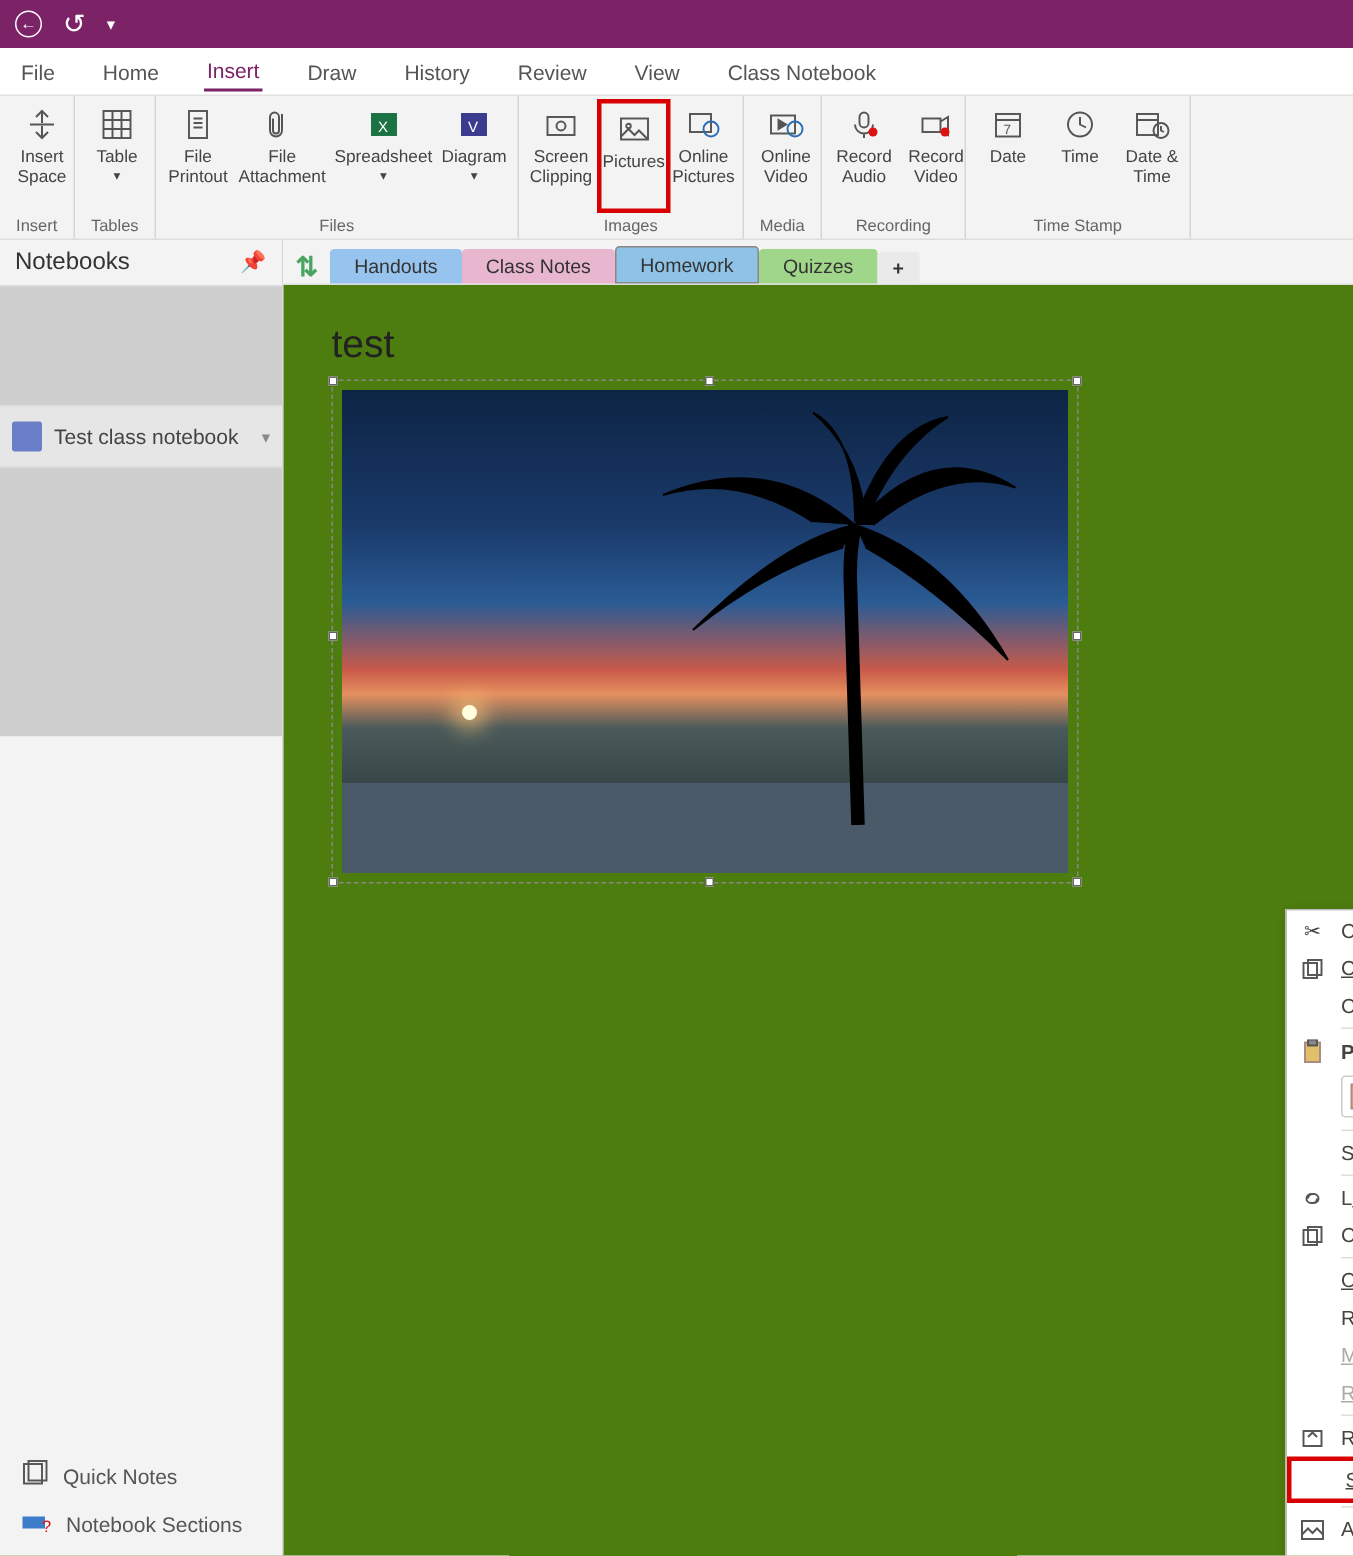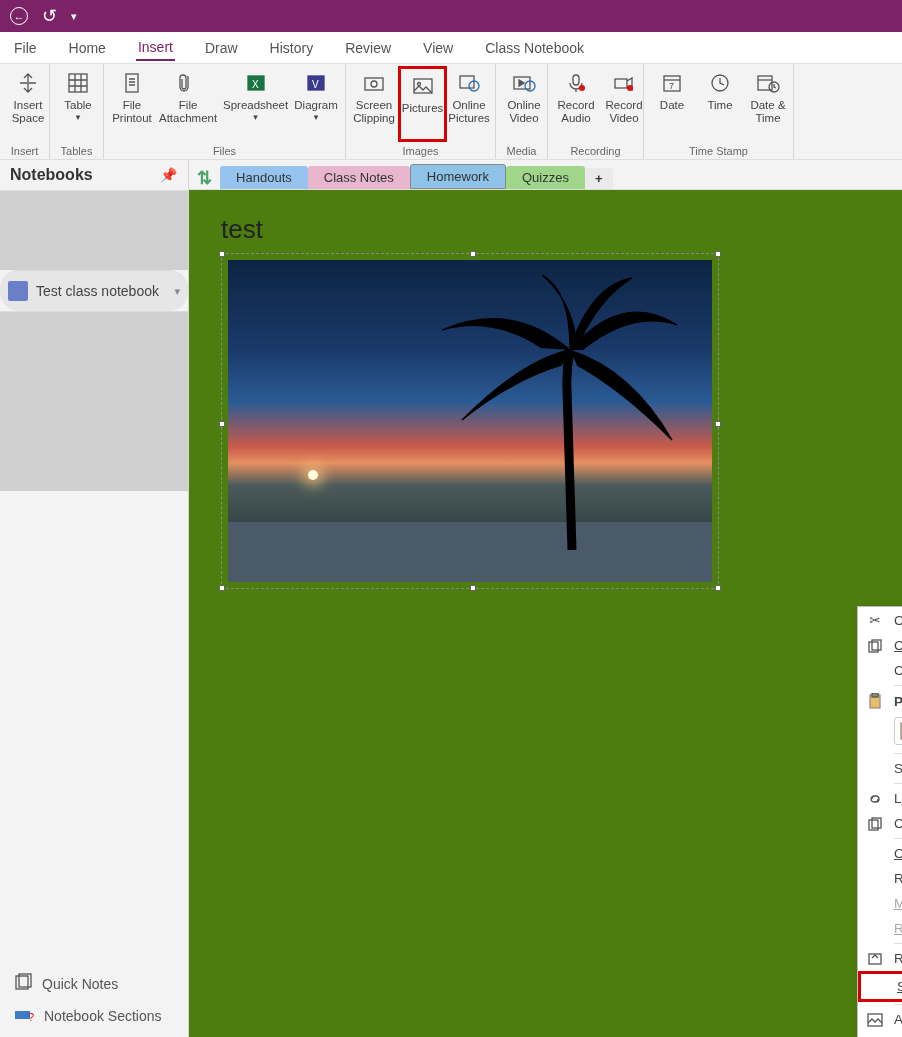--- a/index.html
+++ b/index.html
@@ -21,23 +21,23 @@
 .rbtn { display:flex; flex-direction:column; align-items:center; justify-content:flex-start; padding:4px 4px 0 4px; min-width:48px; height:76px; cursor:pointer;}
 .rbtn .ic { width:26px; height:26px; margin-bottom:3px; display:flex;align-items:center;justify-content:center; }
 .rbtn .lbl { font-size:11.5px; line-height:1.1; text-align:center; color:#444; }
 .group-label { font-size:11px; color:#666; text-align:center; padding-bottom:2px;}
 .rbtn.highlight { border:3px solid #d80000; }
 svg { stroke:#555; fill:none; stroke-width:1.3; }
 
 
 .body { display:flex; height: 877px; }
 .sidebar { width:189px; background:#f3f3f3; border-right:1px solid #d6d6d6; display:flex; flex-direction:column;}
-.side-head { display:flex; align-items:center; justify-content:space-between; padding:6px 10px; font-size:16px; color:#333;font-weight:bold;}
+.side-head { display:flex; justify-content:space-between; padding:6px 10px; font-size:16px; color:#333;}
 .nb-entry { display:flex; align-items:center; padding:10px 8px; gap:8px; border-top:1px solid #ddd; background:#f3f3f3;}
-.nb-entry.active { background:#e6e6e6;border-radius:19px; }
+.nb-entry.active { background:#e6e6e6; }
 .nb-ic { width:20px;height:20px;background:#6a7fc7;border-radius:2px;display:inline-block;}
 .nb-text { font-size:14px; line-height:1.2; }
 .side-spacer-top { height:80px; background:#cfcfcf; border-top:1px solid #ddd;}
 .side-mid { height:180px; background:#cfcfcf; border-top:1px solid #ddd;}
 .side-footer { background:#f3f3f3; padding:6px 0;}
 .side-footer .row { display:flex; align-items:center; gap:10px; padding:6px 14px; font-size:14px; color:#555;}
 
 
 .mainarea { flex:1; display:flex; flex-direction:column; background:#fff; position:relative;}
 .tabs { display:flex; align-items:flex-end; height:30px; padding-left:4px; background:#f3f3f3; border-bottom:1px solid #ddd;}

